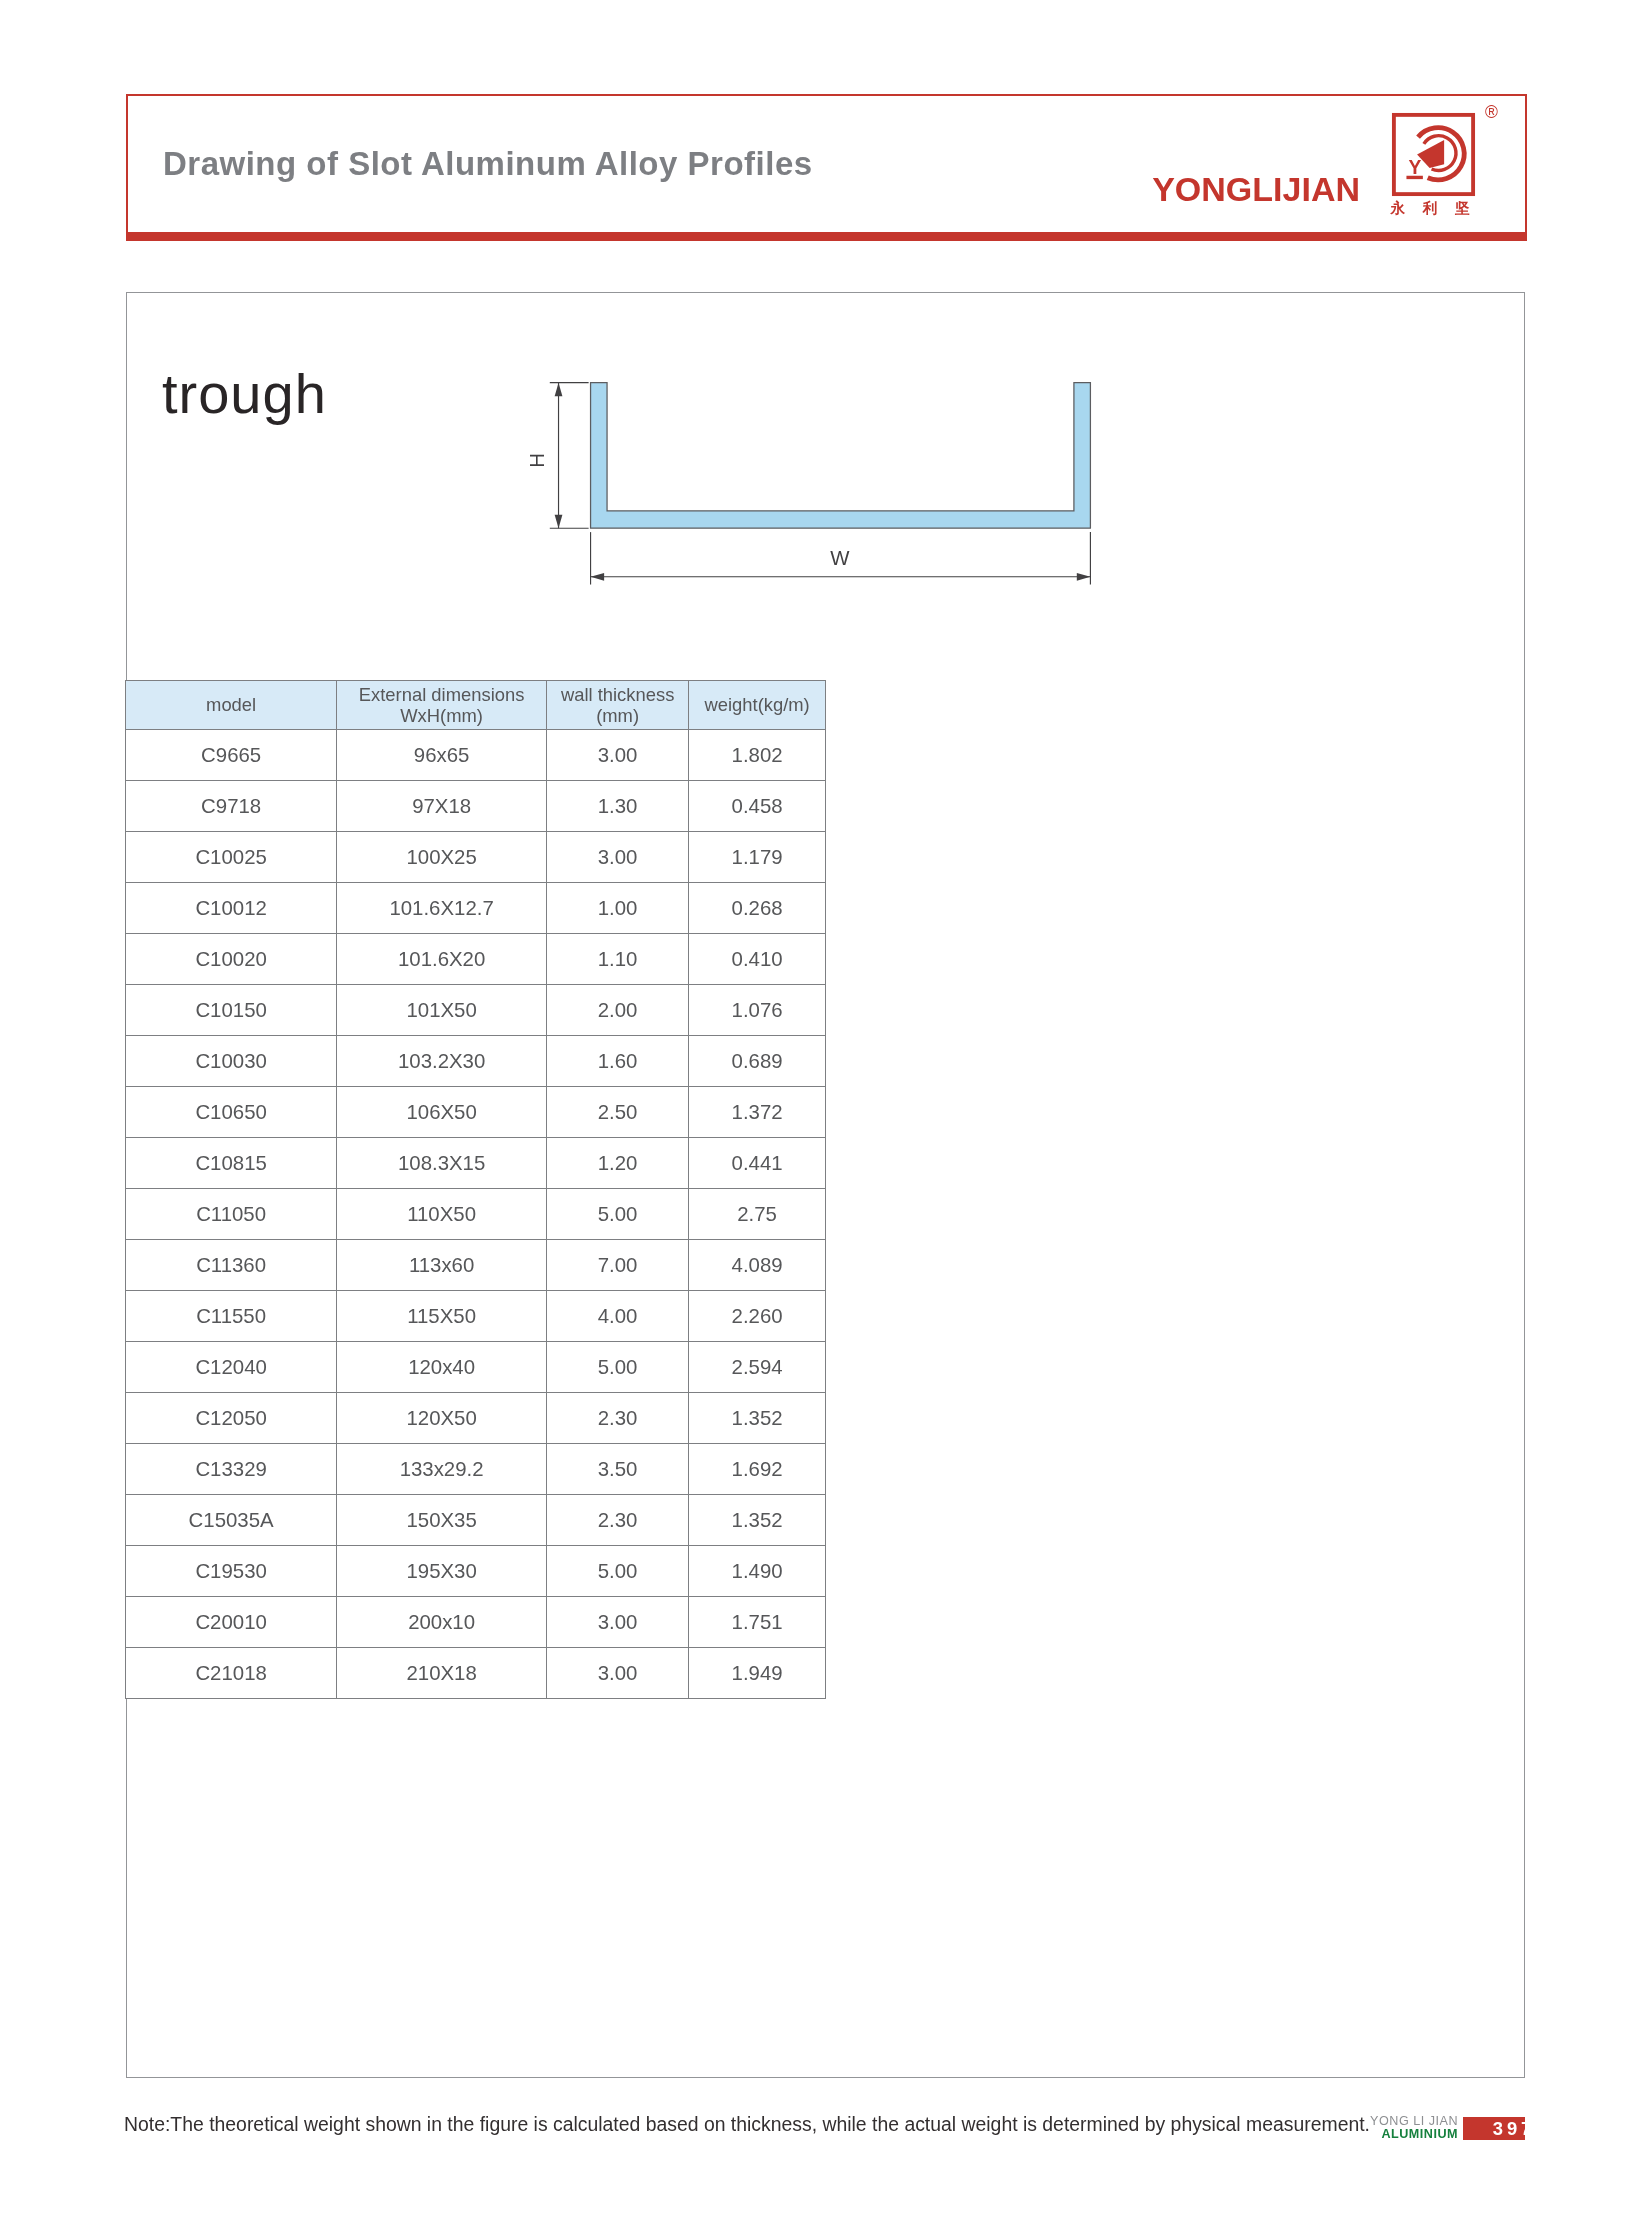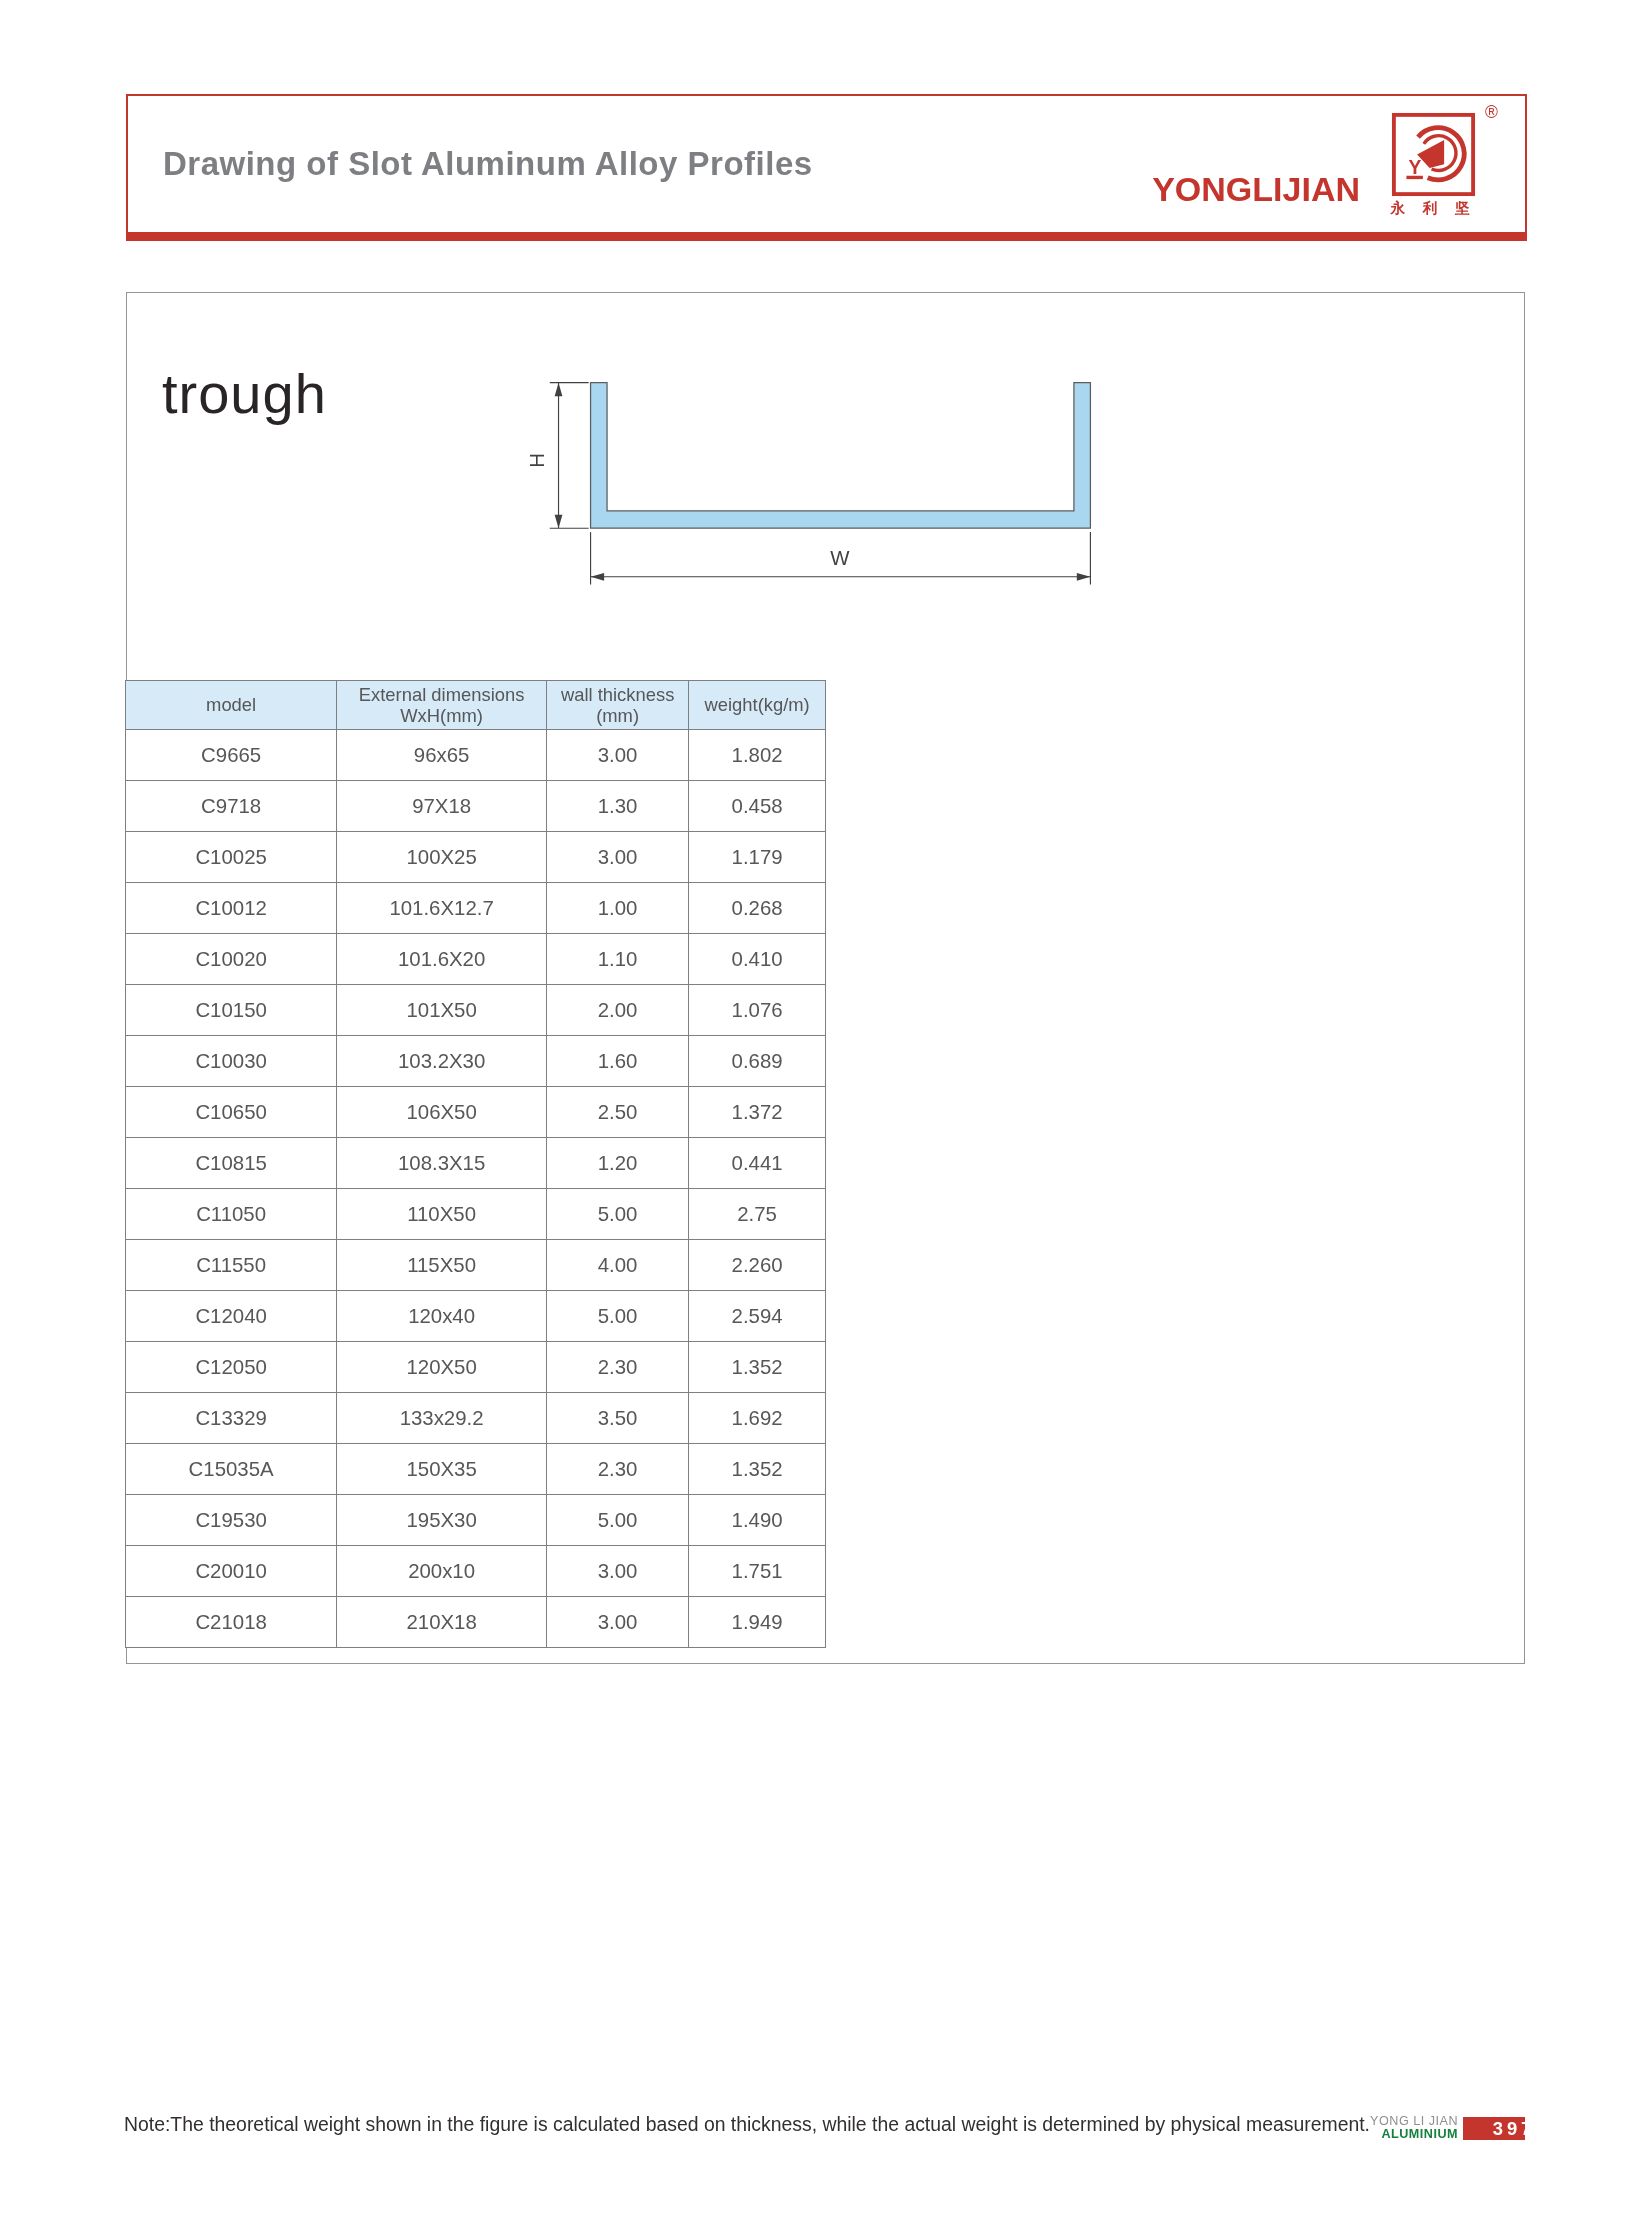--- a/index.html
+++ b/index.html
@@ -19,21 +19,21 @@
   .page-title{position:absolute;left:35px;top:49px;font-size:33px;font-weight:bold;
     color:#7d7f83;letter-spacing:0.5px;}
   .brand-wordmark{position:absolute;right:165px;top:74px;font-size:34px;font-weight:800;
     color:var(--red);letter-spacing:0;}
   .logo-square{position:absolute;right:49px;top:15.5px;width:85px;height:85px;overflow:visible;}
   .reg-mark{position:absolute;right:27px;top:5.8px;font-size:17.5px;color:var(--red);}
   .brand-cn{position:absolute;right:45px;top:103px;width:93px;text-align:center;
     font-size:14.6px;font-weight:bold;color:var(--red);letter-spacing:6.8px;white-space:nowrap;}
 
   
-  .content-box{position:absolute;left:126px;top:292px;width:1399px;height:1372px;
+  .content-box{position:absolute;left:126px;top:292px;width:1399px;height:1786px;
     border:1.9px solid #939598;background:#fff;}
   .profile-name{position:absolute;left:35px;top:68px;font-size:56px;font-weight:400;
     color:#292526;letter-spacing:1px;}
   .diagram-svg{position:absolute;left:415px;top:78px;overflow:visible;}
 
   
   .spec-table{position:absolute;left:-1.9px;top:387px;border-collapse:collapse;
     table-layout:fixed;width:701px;}
   .spec-table th{height:49px;background:var(--header-bg);font-size:18.4px;font-weight:400;
     color:#565759;border:1px solid var(--line-gray);white-space:pre-line;line-height:1.15;
@@ -165,20 +165,26 @@
             <td>1.20</td>
             <td>0.441</td>
           </tr>
           <tr>
             <td>C11050</td>
             <td>110X50</td>
             <td>5.00</td>
             <td>2.75</td>
           </tr>
           <tr>
+            <td>C11360</td>
+            <td>113x60</td>
+            <td>7.00</td>
+            <td>4.089</td>
+          </tr>
+          <tr>
             <td>C11550</td>
             <td>115X50</td>
             <td>4.00</td>
             <td>2.260</td>
           </tr>
           <tr>
             <td>C12040</td>
             <td>120x40</td>
             <td>5.00</td>
             <td>2.594</td>

